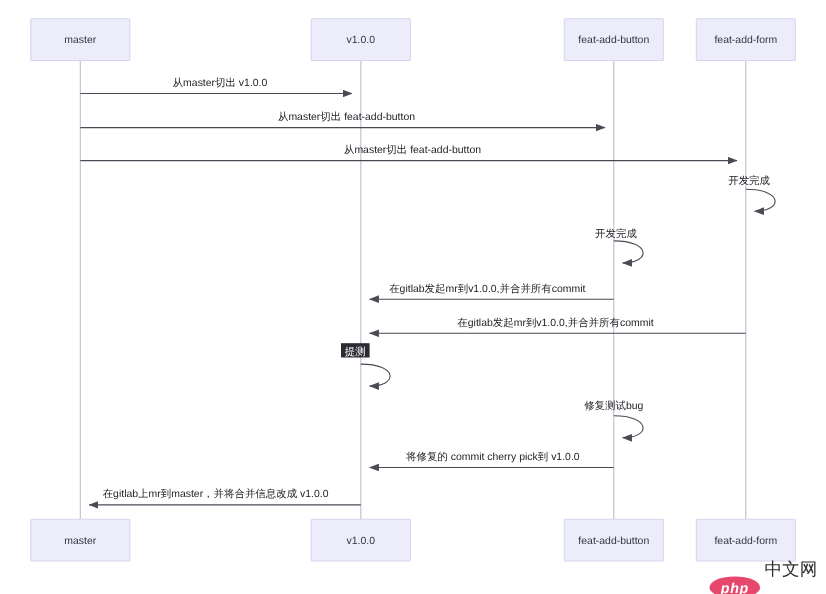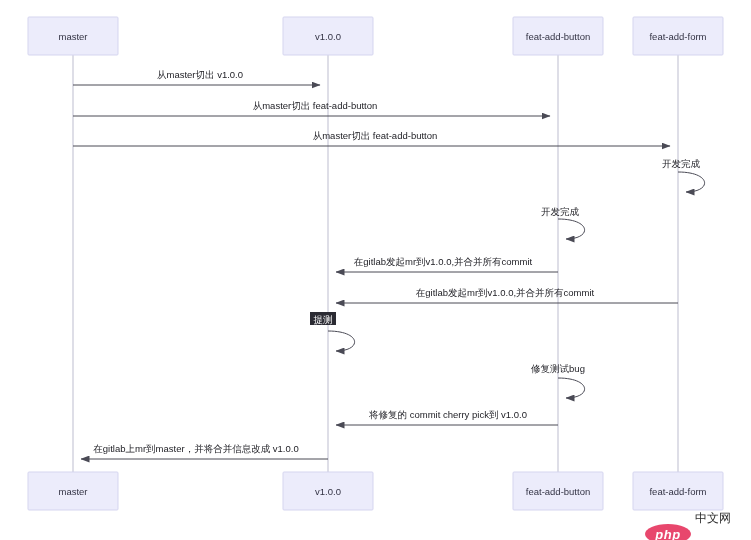--- a/index.html
+++ b/index.html
@@ -86,21 +86,21 @@
     color: #ffffff;
     font-family: "Liberation Sans", "DejaVu Sans", sans-serif;
     font-size: 13px;
     font-style: italic;
     font-weight: bold;
     letter-spacing: 0.5px;
     margin-top: 32px;
   }
   #watermark .wm-text {
     font-family: "DejaVu Sans", sans-serif;
-    font-size: 12px;
+    font-size: 16px;
     color: #2c2c2c;
     letter-spacing: 0px;
     text-align: center;
   }
 </style>
 </head>
 <body>
 
 <div id="diagram-root">
 

